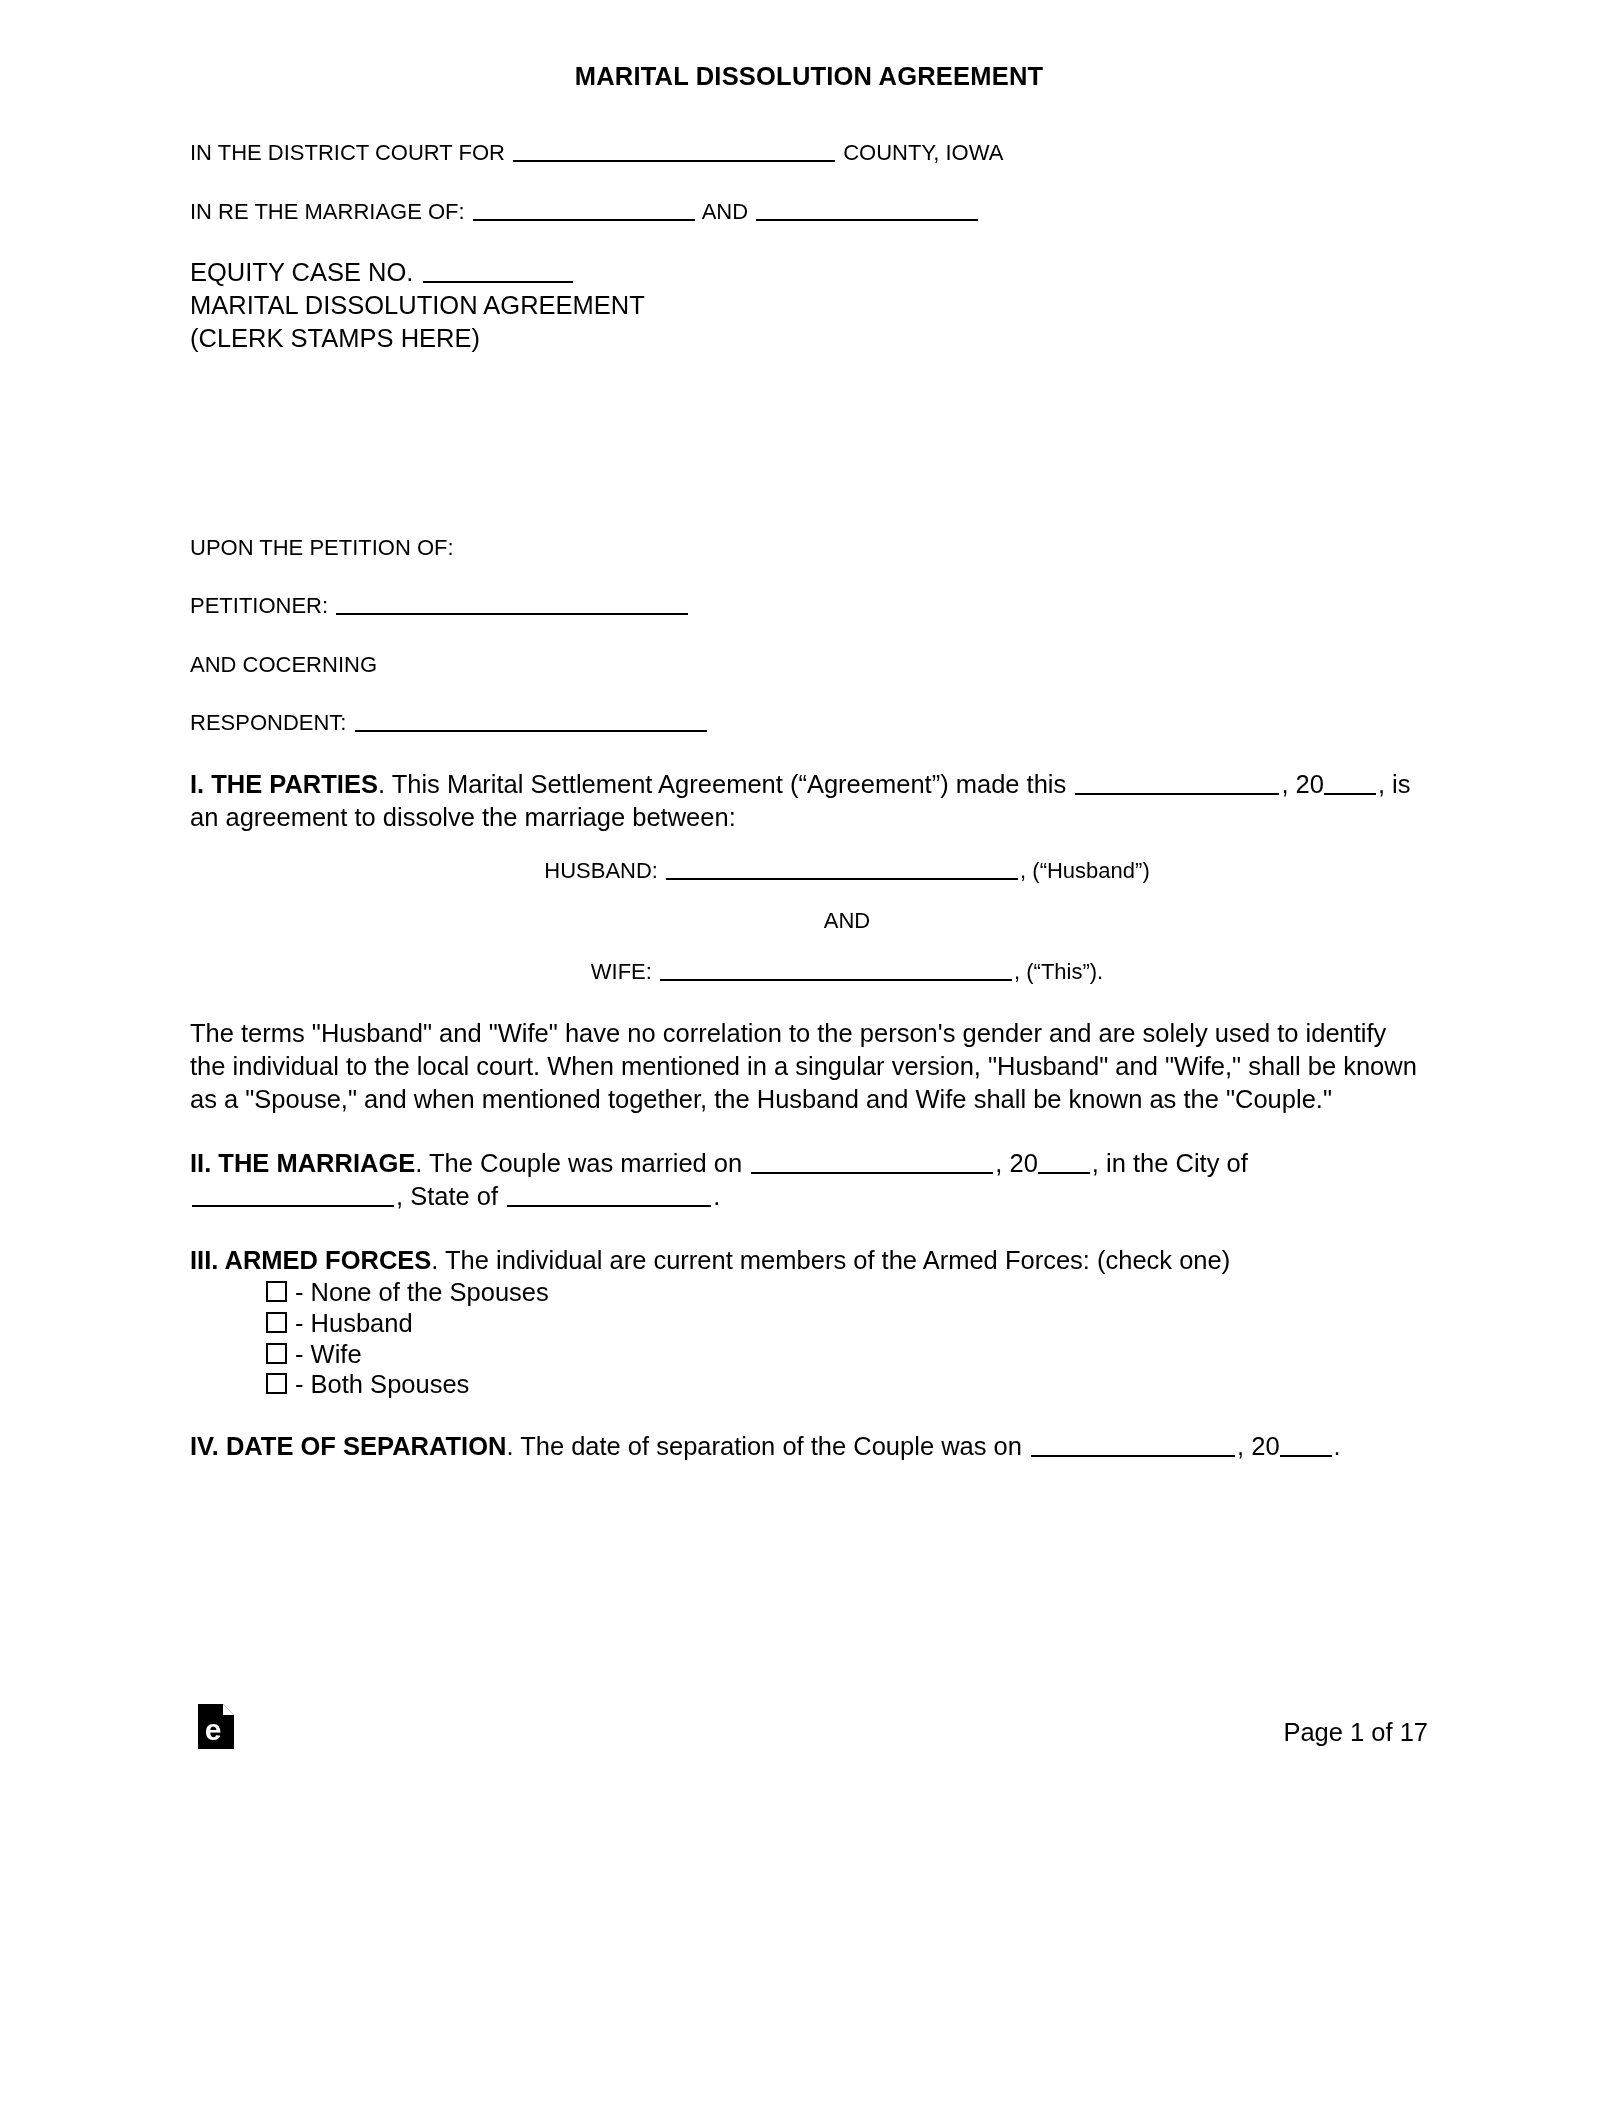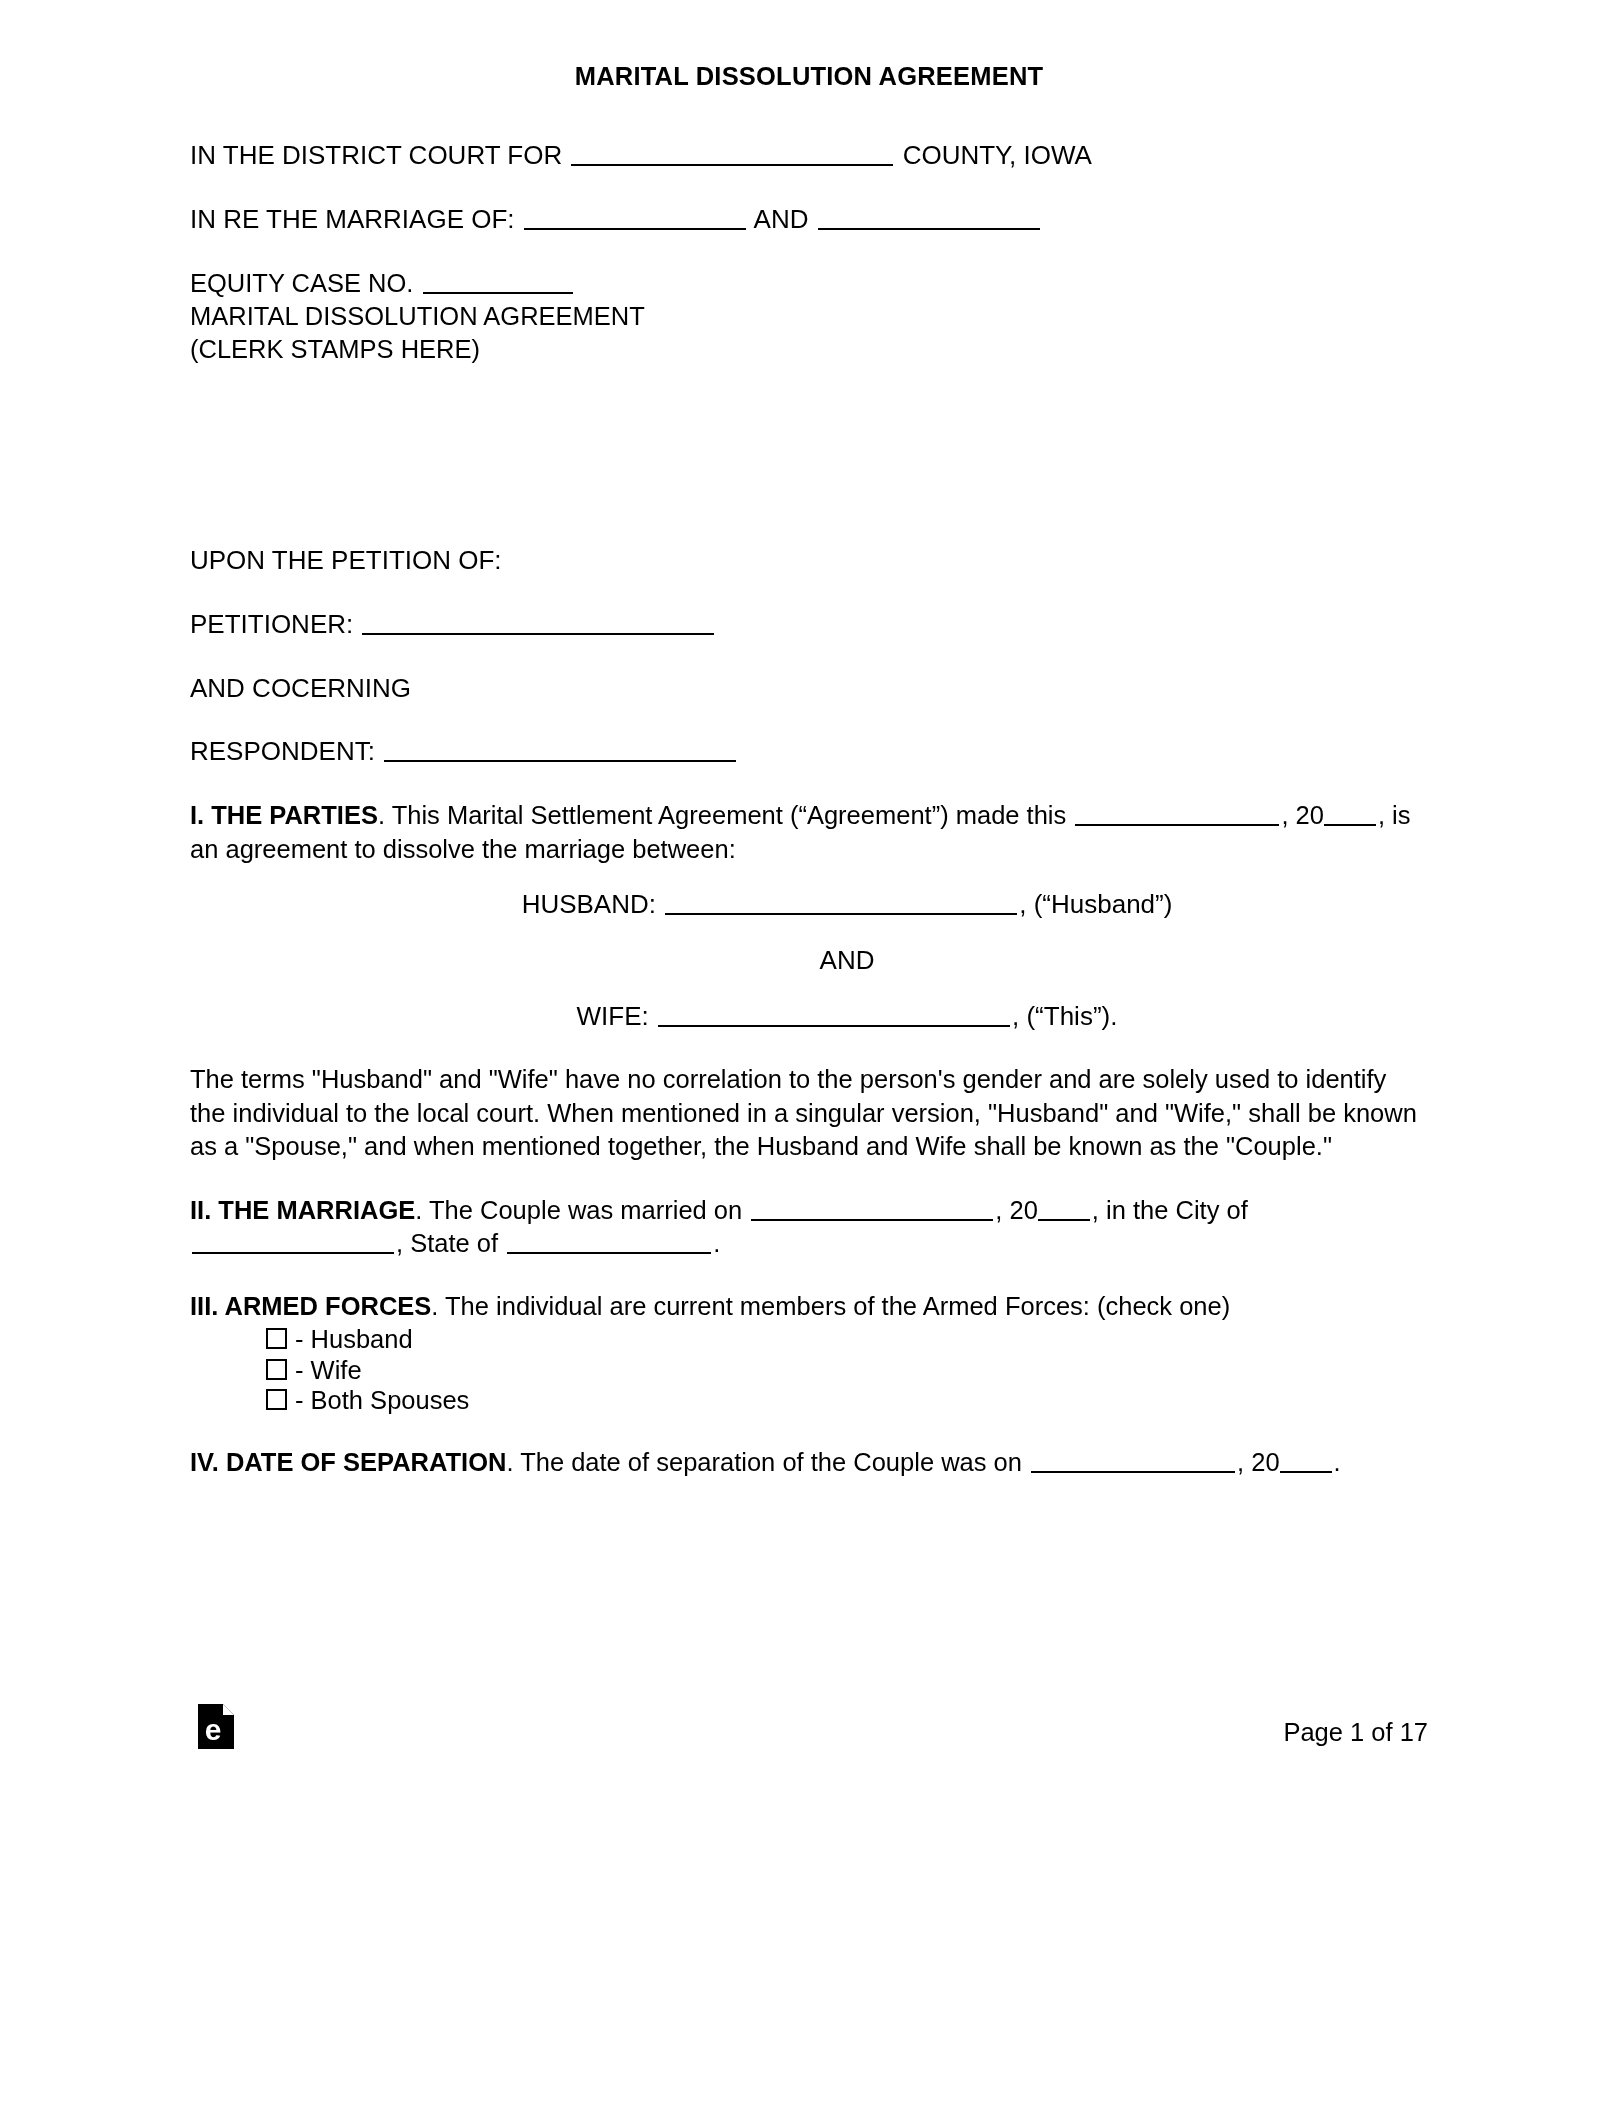--- a/index.html
+++ b/index.html
@@ -22,21 +22,21 @@
   }
   .doc-title {
     text-align: center;
     font-weight: bold;
     font-size: 25.5px;
     letter-spacing: 0.2px;
     margin: 0 0 0 0;
     padding-top: 4px;
   }
   .line {
-    font-size: 26px;
+    font-size: 22px;
     line-height: 1.30;
     margin: 0;
     white-space: nowrap;
   }
   .para {
     font-size: 25.5px;
     line-height: 1.31;
     margin: 0;
     text-align: left;
   }
@@ -214,20 +214,23 @@
   </div>
 
   <div class="gap-md"></div>
 
   <div class="para">
     <b>III. ARMED FORCES</b><span>. The individual are current members of the Armed Forces: (check one)</span>
   </div>
 
   <div class="cb-list">
     <div class="cb-row">
+      <span class="cbox"></span><span>- None of the Spouses</span>
+    </div>
+    <div class="cb-row">
       <span class="cbox"></span><span>- Husband</span>
     </div>
     <div class="cb-row">
       <span class="cbox"></span><span>- Wife</span>
     </div>
     <div class="cb-row">
       <span class="cbox"></span><span>- Both Spouses</span>
     </div>
   </div>
 

